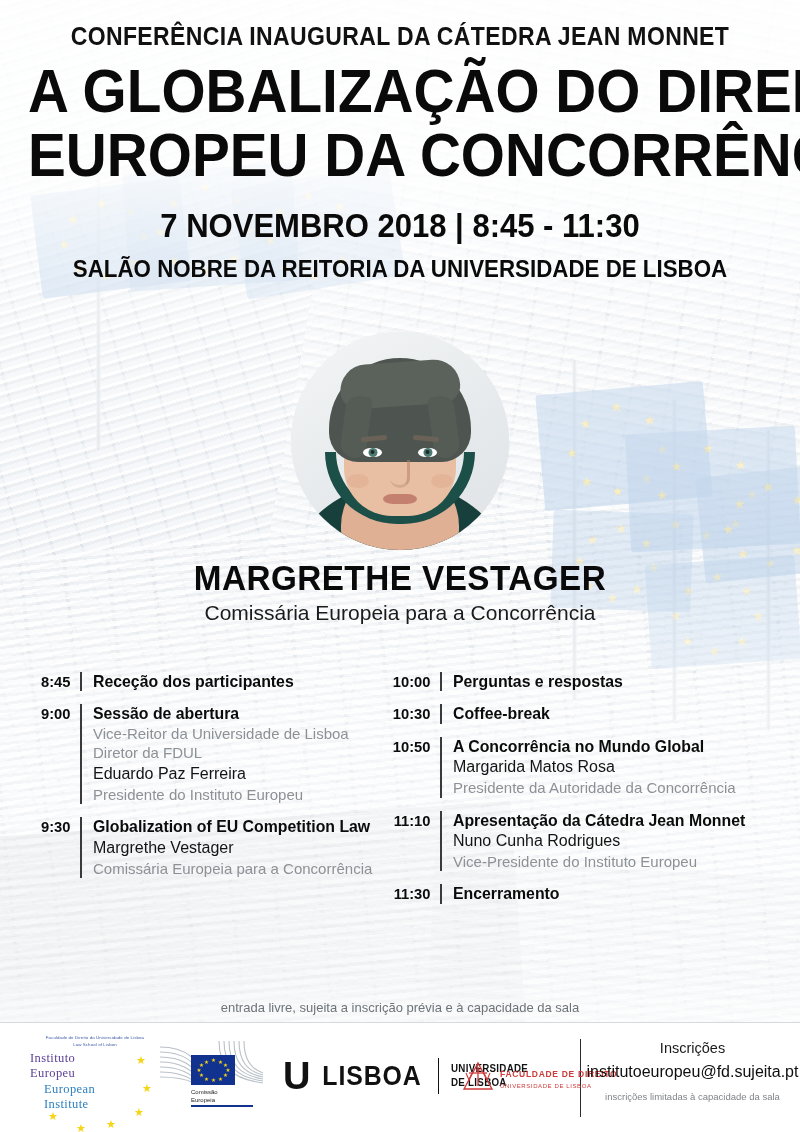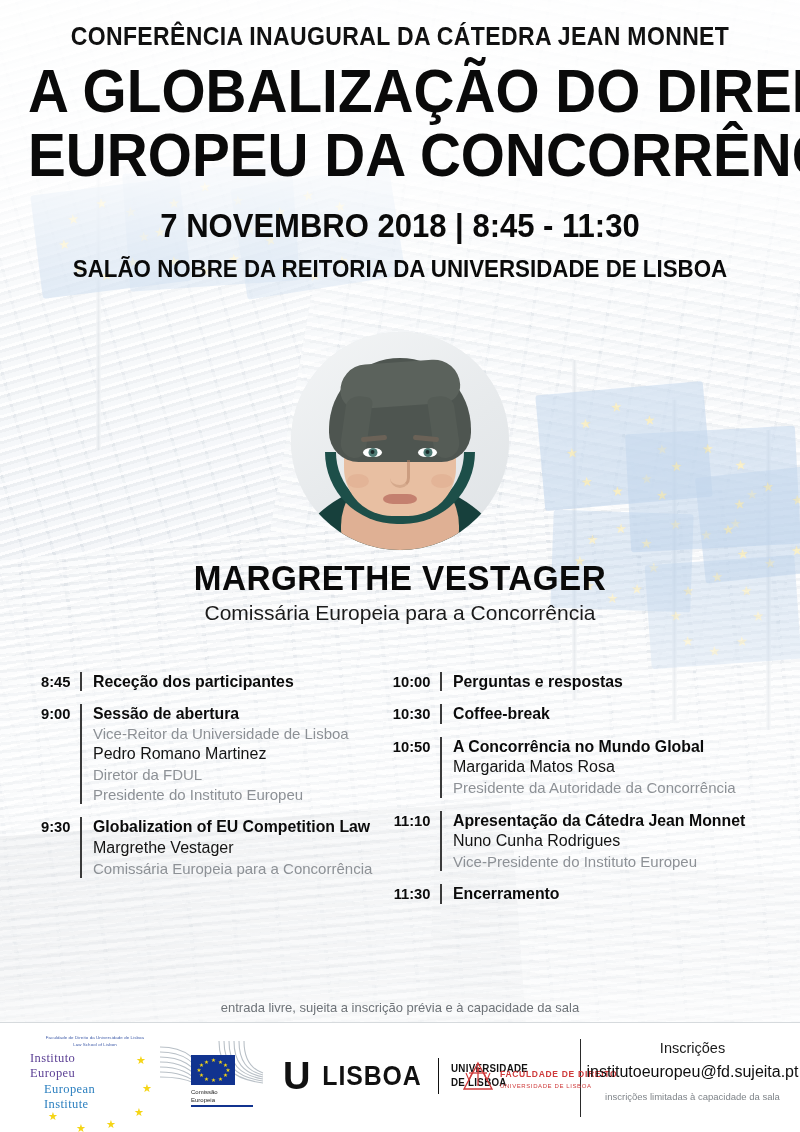--- a/index.html
+++ b/index.html
@@ -622,22 +622,22 @@
           <div class="sched-time">8:45</div>
           <div class="sched-body">
             <div class="sched-title">Receção dos participantes</div>
           </div>
         </div>
         <div class="sched-item">
           <div class="sched-time">9:00</div>
           <div class="sched-body">
             <div class="sched-title">Sessão de abertura</div>
             <div class="sched-role">Vice-Reitor da Universidade de Lisboa</div>
-            <div class="sched-person">Pedro Romano Martinez</div>
             <div class="sched-role">Diretor da FDUL</div>
+            <div class="sched-person">Eduardo Paz Ferreira</div>
             <div class="sched-role">Presidente do Instituto Europeu</div>
           </div>
         </div>
         <div class="sched-item">
           <div class="sched-time">9:30</div>
           <div class="sched-body">
             <div class="sched-title">Globalization of EU Competition Law</div>
             <div class="sched-person">Margrethe Vestager</div>
             <div class="sched-role">Comissária Europeia para a Concorrência</div>
           </div>

